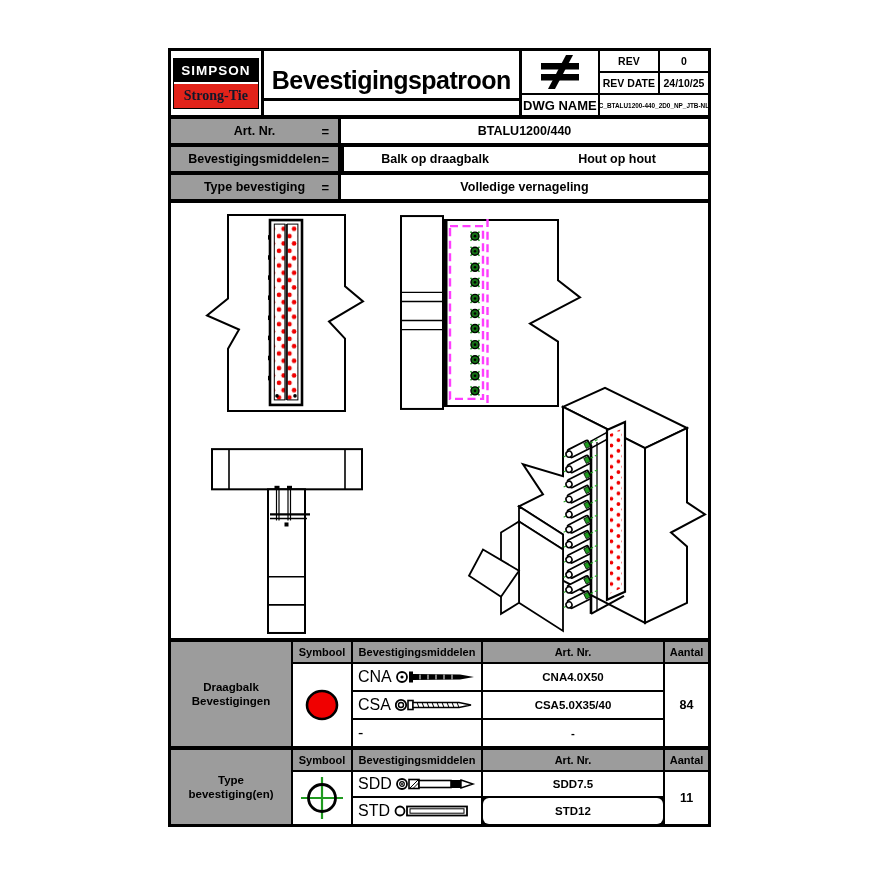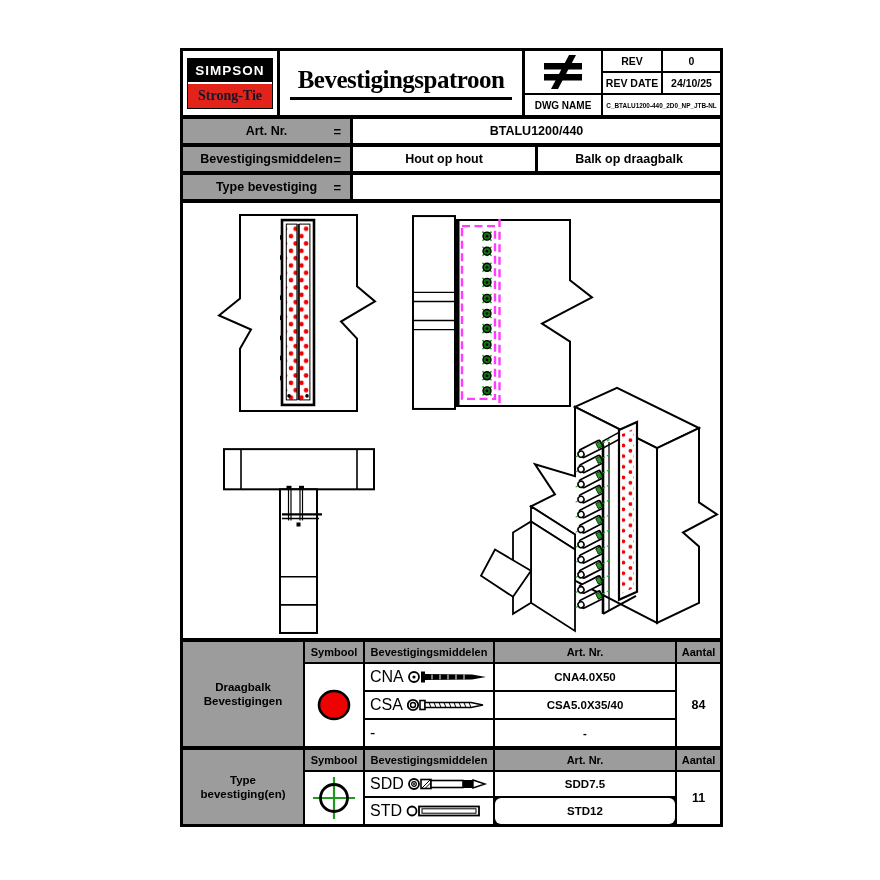--- a/index.html
+++ b/index.html
@@ -1,39 +1,39 @@
 <!DOCTYPE html>
 <html><head>
 <meta charset="utf-8">
 <style>
   html,body{margin:0;padding:0;background:#fff;}
   #canvas{position:relative;width:744px;height:880px;background:#fff;overflow:hidden;
-          font-family:"Liberation Sans","DejaVu Sans",sans-serif;color:#000;margin-left:12px;}
+          font-family:"Liberation Sans","DejaVu Sans",sans-serif;color:#000;}
   #sheet{position:absolute;left:168px;top:48px;width:543px;height:779px;
          border:3px solid #000;box-sizing:border-box;display:flex;flex-direction:column;background:#fff;}
   
   .hdr{height:64px;border-bottom:4px solid #000;display:flex;flex:0 0 auto;}
   .logo-cell{width:94px;border-right:3px solid #000;display:flex;align-items:center;justify-content:center;}
   .logo{width:84px;border:1px solid #000;background:#fff;}
   .logo-top{background:#000;color:#fff;font-weight:bold;font-size:13.5px;letter-spacing:1px;
             text-align:center;line-height:23px;height:23px;}
   .logo-bottom{background:#e2231a;color:#0f172a;font-weight:bold;font-size:14px;
                font-family:"Liberation Serif","DejaVu Serif",serif;text-align:center;line-height:24px;height:24px;
                border-top:2px solid #fff;}
-  .title-cell{flex:1;display:flex;align-items:center;justify-content:center;font-family:Liberation Serif, serif;}
+  .title-cell{flex:1;display:flex;align-items:center;justify-content:center;}
   .sheet-title{font-size:25px;font-weight:bold;letter-spacing:-0.5px;
                border-bottom:3px solid #000;padding:0 8px 3px 8px;}
   .rev-block{width:195px;border-left:3px solid #000;display:grid;
              grid-template-columns:76px 58px 1fr;grid-template-rows:20px 20px 1fr;
              gap:2px;background:#000;}
   .rev-block>div{background:#fff;display:flex;align-items:center;justify-content:center;}
   .neq-cell{grid-row:1/3;grid-column:1;}
   .rev-lab{font-size:10.5px;font-weight:bold;}
   .rev-val{font-size:10.5px;font-weight:bold;}
-  .dwg-lab{grid-row:3;grid-column:1;font-size:10px;font-weight:bold;}
+  .dwg-lab{grid-row:3;grid-column:1;font-size:13px;font-weight:bold;}
   .dwg-val{grid-row:3;grid-column:2/4;font-size:6.4px;font-weight:bold;white-space:nowrap;}
   
   .inforow{height:24px;border-bottom:4px solid #000;display:flex;flex:0 0 auto;}
   .info-label{width:167px;background:#9c9c9c;border-right:3px solid #000;position:relative;
               display:flex;align-items:center;justify-content:center;font-weight:bold;font-size:12.5px;}
   .info-label .eq{position:absolute;right:9px;font-size:13px;}
   .info-val{flex:1;display:flex;align-items:center;justify-content:center;font-weight:bold;font-size:12.5px;}
   .split{border-left:3px solid #000;}
   
   .draw-area{flex:1;border-bottom:4px solid #000;position:relative;background:#fff;}
@@ -98,28 +98,29 @@
       <span>Art. Nr.</span>
       <span class="eq">=</span>
     </div>
     <div class="info-val">BTALU1200/440</div>
   </div>
   <div class="inforow">
     <div class="info-label">
       <span>Bevestigingsmiddelen</span>
       <span class="eq">=</span>
     </div>
+    <div class="info-val split">Balk op draagbalk</div>
     <div class="info-val">Hout op hout</div>
-    <div class="info-val split">Balk op draagbalk</div>
   </div>
   <div class="inforow">
     <div class="info-label">
       <span>Type bevestiging</span>
       <span class="eq">=</span>
     </div>
+    <div class="info-val">Volledige vernageling</div>
   </div>
 
   <div class="draw-area">
     <svg viewBox="0 0 537 433" preserveAspectRatio="none">
       <defs>
         <pattern id="nails" width="10.5" height="14.6" patternUnits="userSpaceOnUse">
           <circle cx="3" cy="3.8" r="2.3" fill="#f00000"></circle>
           <circle cx="7.6" cy="11.1" r="2.3" fill="#f00000"></circle>
         </pattern>
         <pattern id="nails2" width="12" height="10.6" patternUnits="userSpaceOnUse">

